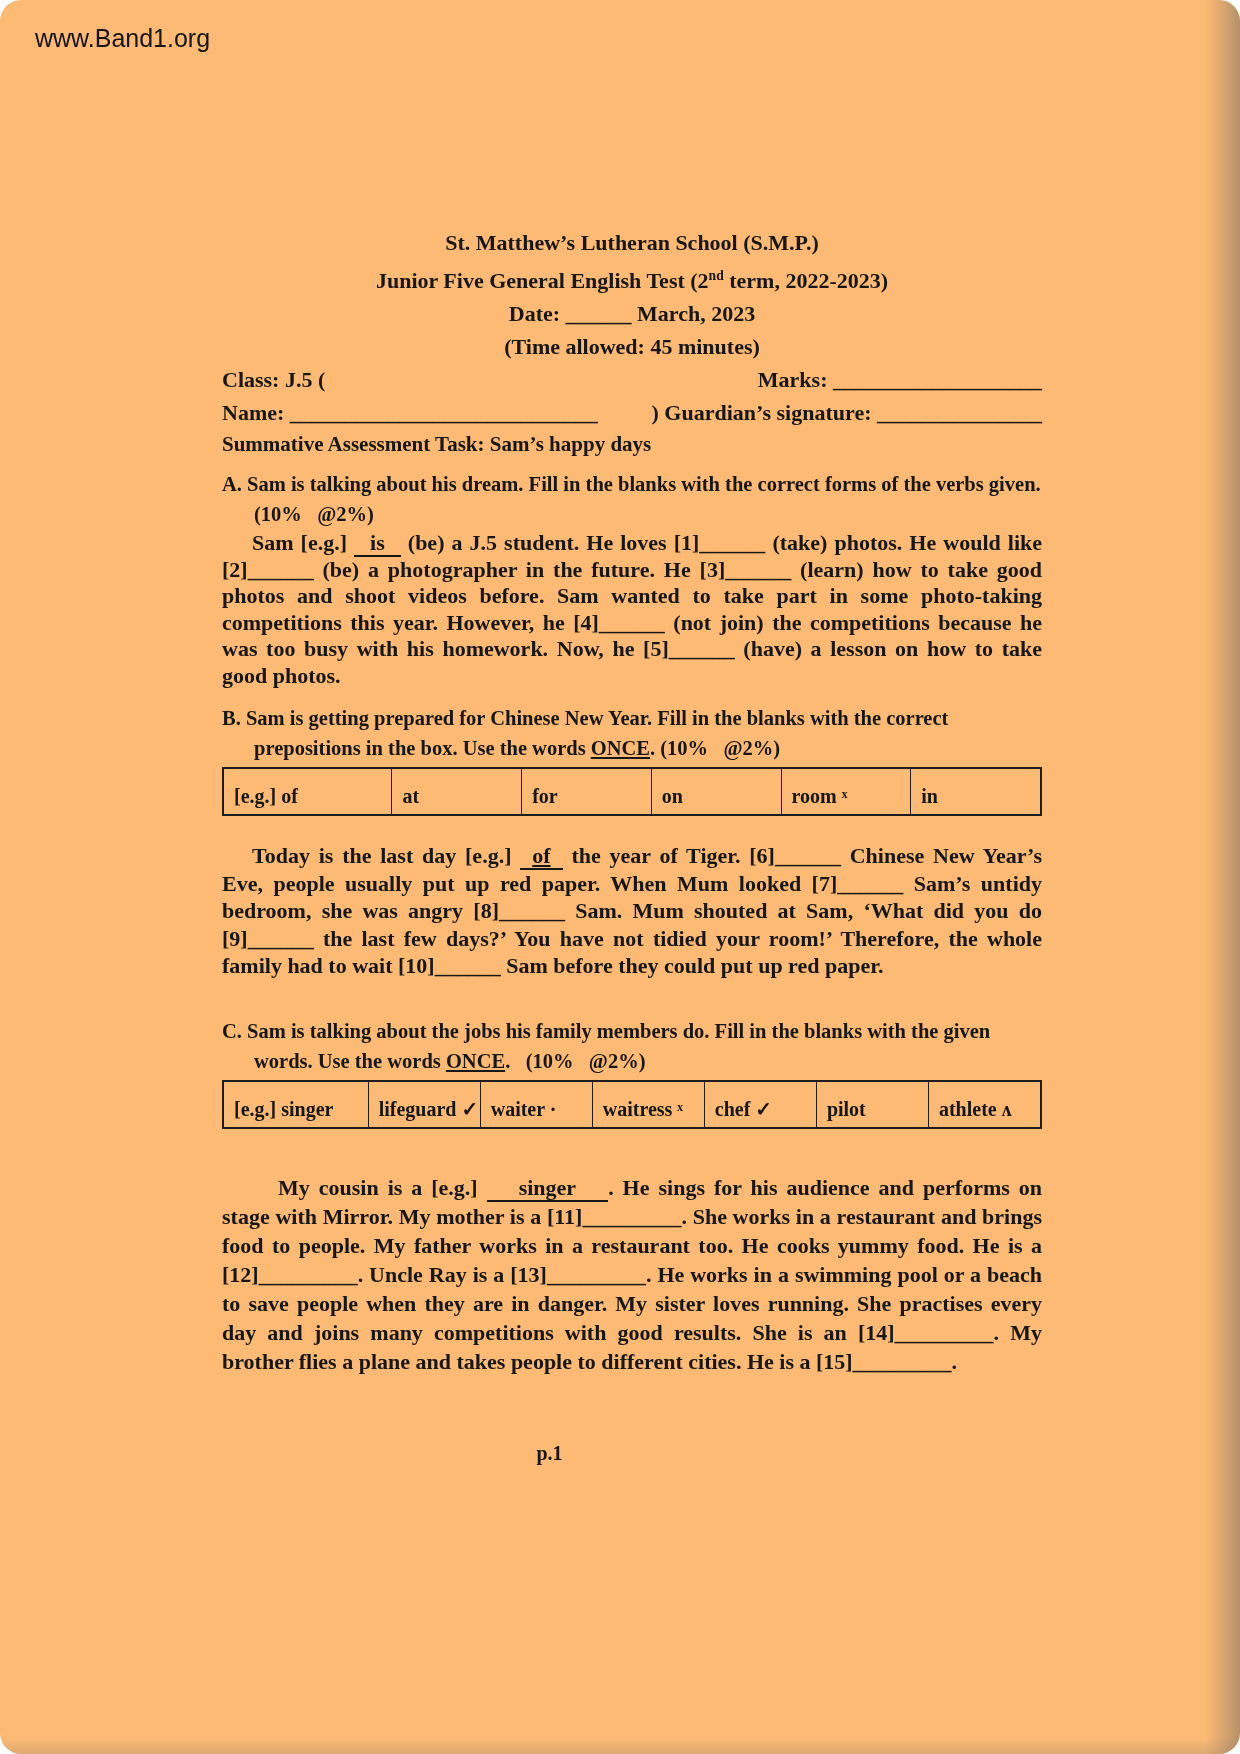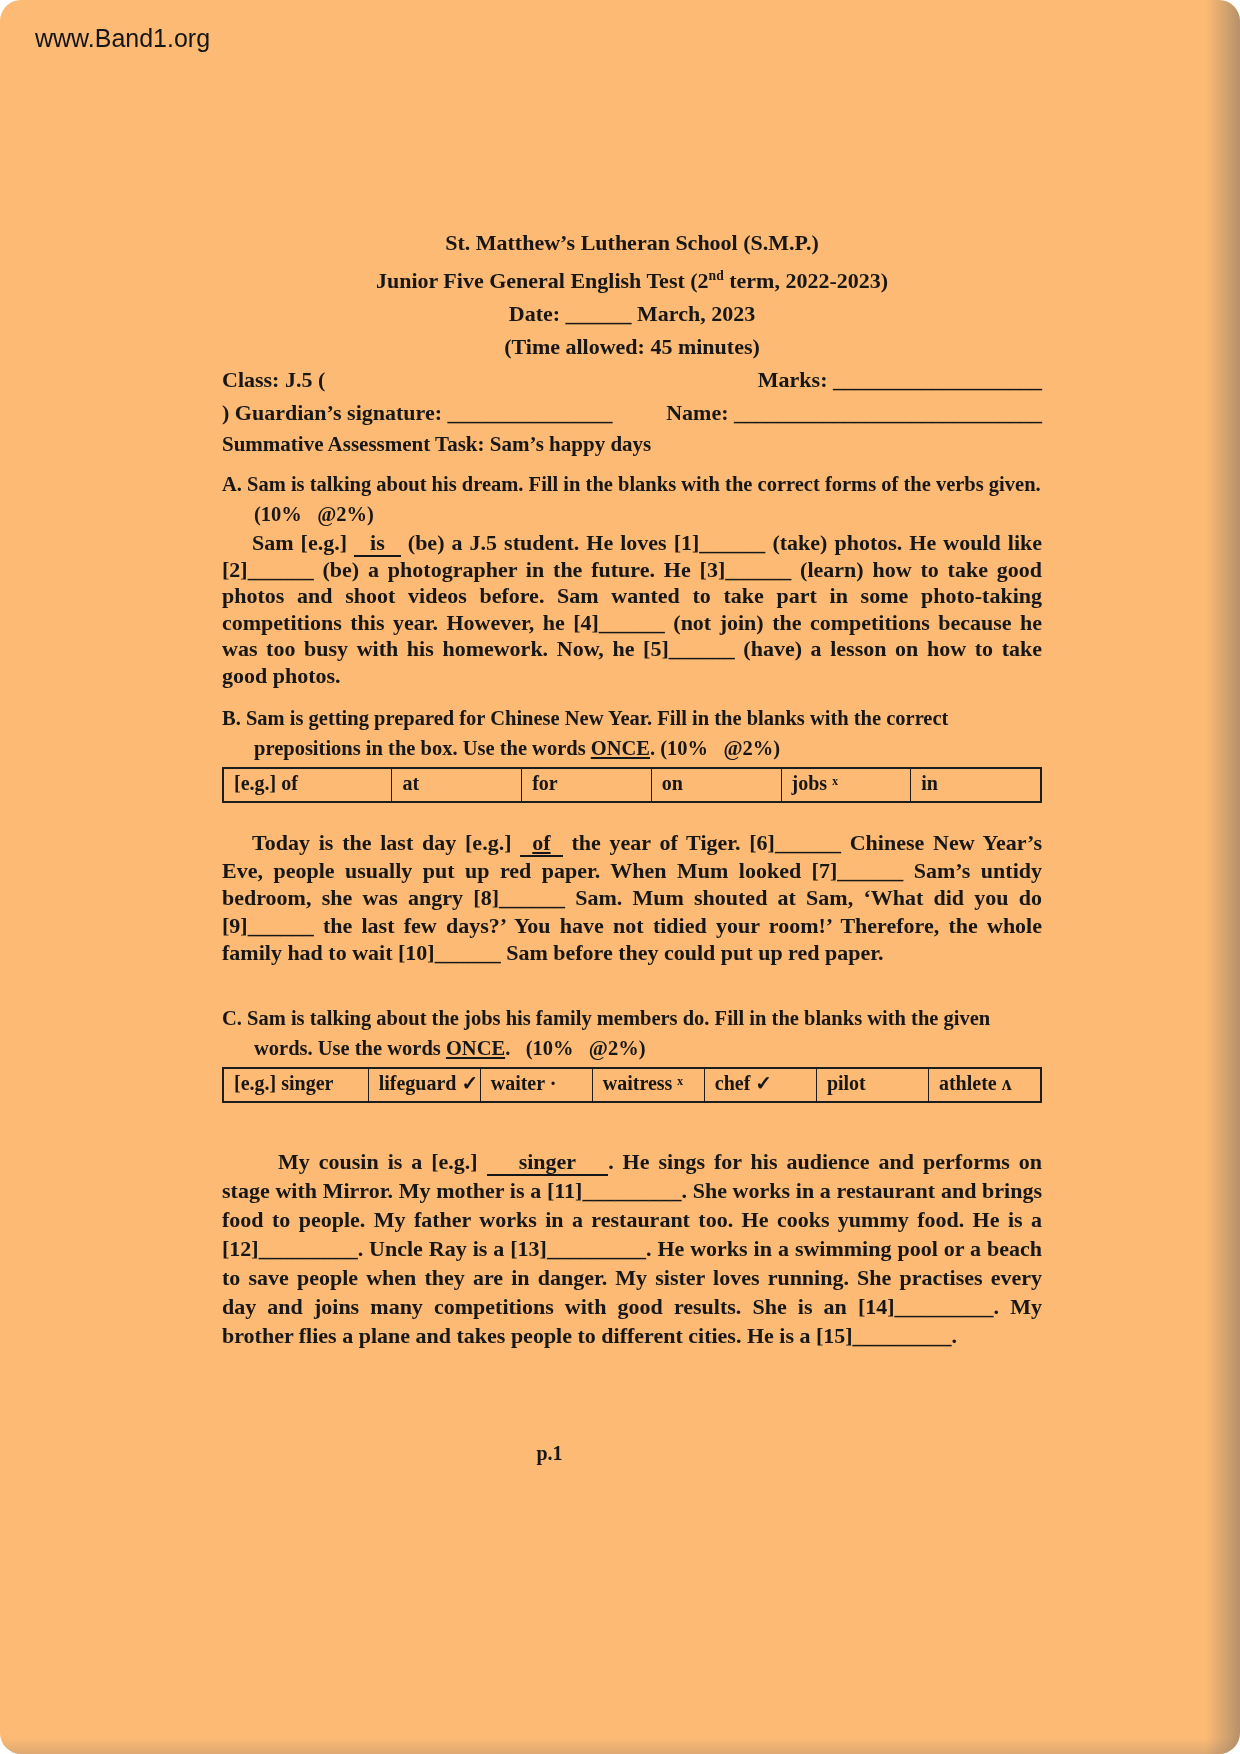--- a/index.html
+++ b/index.html
@@ -58,21 +58,21 @@
   .ex.a { padding:0 16px; }
   .ex.b { padding:0 12px;text-decoration:underline; }
   .ex.c { padding:0 32px; }
 
   .wordbox {
     display:flex; margin-top:4px;
     border:2px solid #1d1d1d;
     font-size:20px; font-weight:bold; line-height:26px;
   }
   .wordbox .cell {
-    flex:1; padding:1px 8px 5px 10px;
+    flex:1; padding:14px 8px 5px 10px;
     border-left:1.5px solid #1d1d1d;
     white-space:nowrap; overflow:hidden;
   }
   .wordbox .cell:first-child { border-left:none; flex:1.35; }
 
   .footer {
     position:absolute; top:1442px; left:0; width:1099px;
     text-align:center; font-size:20px; font-weight:bold; color:#171717;
   }
 </style>
@@ -92,38 +92,38 @@
     <div class="header-line">Date: ______ March, 2023</div>
 
     <div class="header-line">(Time allowed: 45 minutes)</div>
 
     <div class="row">
       <span>Class: J.5 (</span>
       <span><span>Marks:</span> <span class="blank">___________________</span></span>
     </div>
 
     <div class="row">
+      <span><span>Name:</span> <span class="blank">____________________________</span></span>
       <span><span>) Guardian’s signature:</span> <span class="blank">_______________</span></span>
-      <span><span>Name:</span> <span class="blank">____________________________</span></span>
     </div>
 
     <div class="task-title">Summative Assessment Task: Sam’s happy days</div>
 
     <div class="sec-head a">A. Sam is talking about his dream. Fill in the blanks with the correct forms of the verbs given. (10%&nbsp;&nbsp;&nbsp;@2%)</div>
 
     <div class="para pa"><span>Sam [e.g.]</span> <span class="ex a">is</span><span> (be) a J.5 student. He loves [1]______ (take) photos. He would like [2]______ (be) a photographer in the future. He [3]______ (learn) how to take good photos and shoot videos before. Sam wanted to take part in some photo-taking competitions this year. However, he [4]______ (not join) the competitions because he was too busy with his homework. Now, he [5]______ (have) a lesson on how to take good photos.</span></div>
 
     <div class="sec-head b"><span>B. Sam is getting prepared for Chinese New Year. Fill in the blanks with the correct prepositions in the box. Use the words </span><span class="u">ONCE</span><span>. (10%&nbsp;&nbsp;&nbsp;@2%)</span></div>
 
     <div class="wordbox b">
       <div class="cell">[e.g.] of</div>
       <div class="cell">at</div>
       <div class="cell">for</div>
       <div class="cell">on</div>
-      <div class="cell">jobs ˣ</div>
+      <div class="cell">room ˣ</div>
       <div class="cell">in</div>
     </div>
 
     <div class="para pb"><span>Today is the last day [e.g.]</span> <span class="ex b">of</span><span> the year of Tiger. [6]______ Chinese New Year’s Eve, people usually put up red paper. When Mum looked [7]______ Sam’s untidy bedroom, she was angry [8]______ Sam. Mum shouted at Sam, ‘What did you do [9]______ the last few days?’ You have not tidied your room!’ Therefore, the whole family had to wait [10]______ Sam before they could put up red paper.</span></div>
 
     <div class="sec-head c"><span>C. Sam is talking about the jobs his family members do. Fill in the blanks with the given words. Use the words </span><span class="u">ONCE</span><span>.&nbsp;&nbsp;&nbsp;(10%&nbsp;&nbsp;&nbsp;@2%)</span></div>
 
     <div class="wordbox c">
       <div class="cell">[e.g.] singer</div>
       <div class="cell">lifeguard ✓</div>

